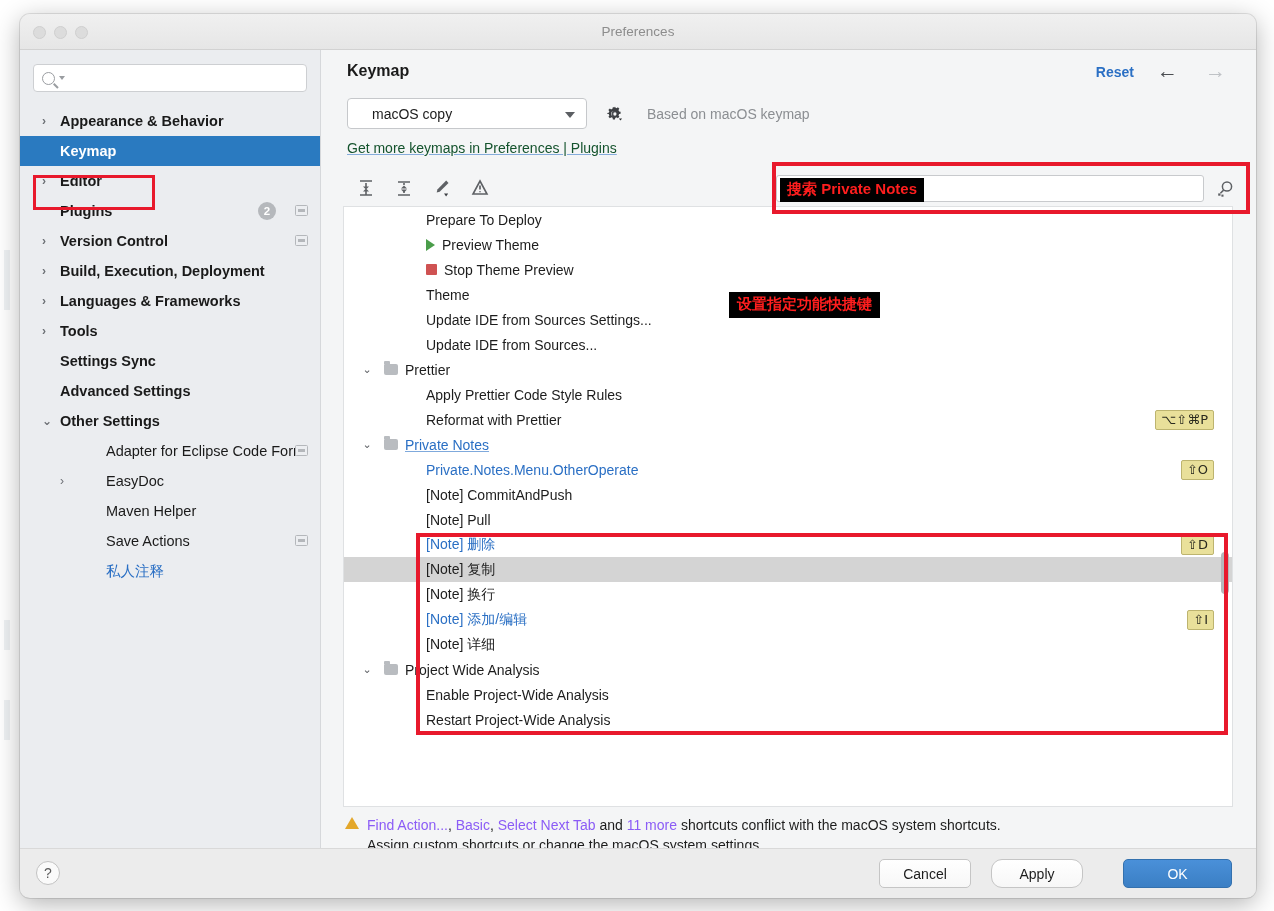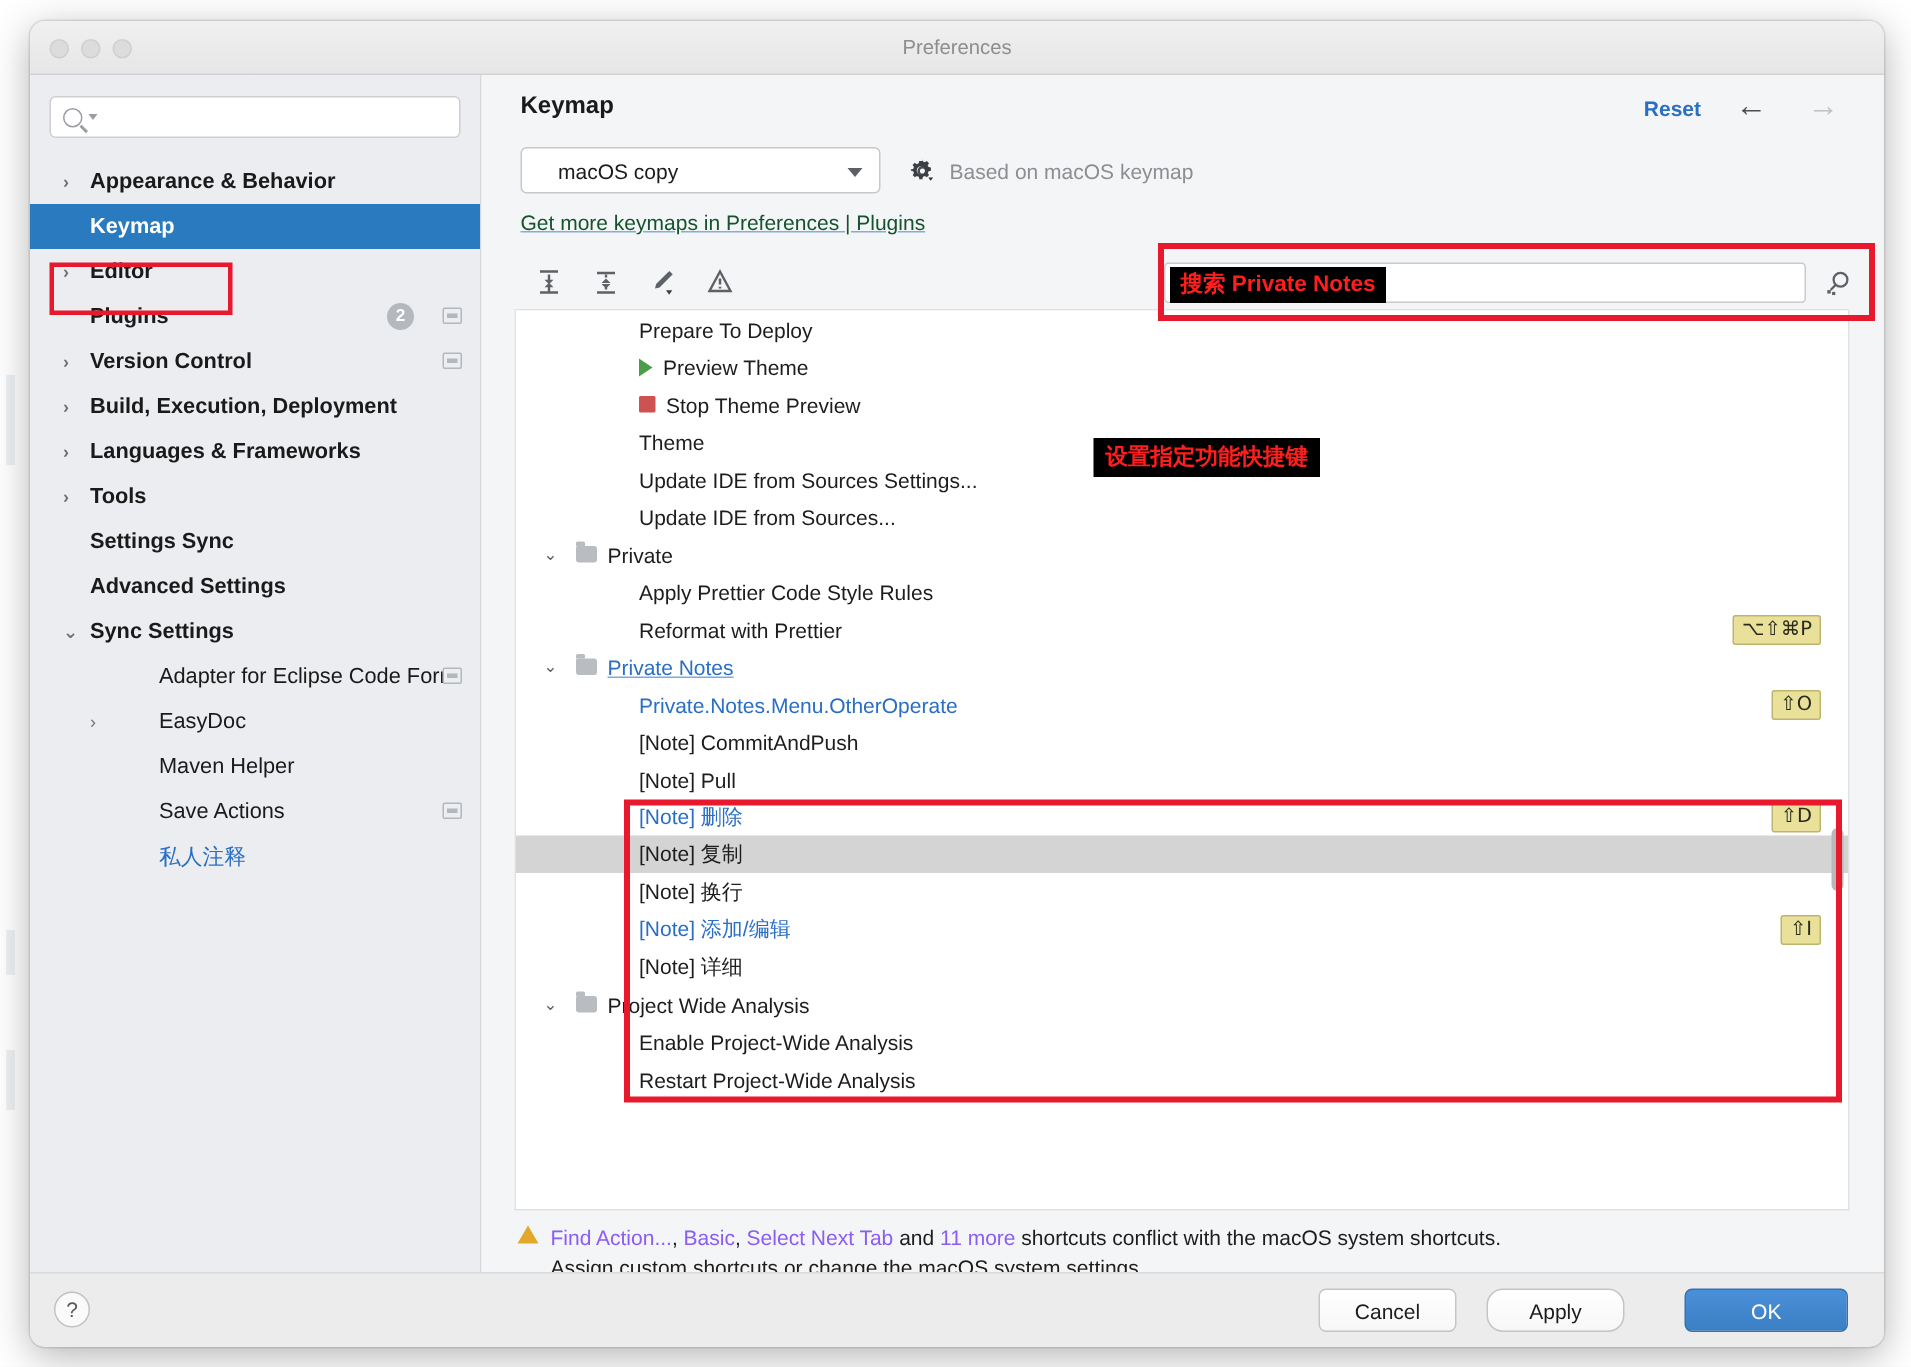--- a/index.html
+++ b/index.html
@@ -134,21 +134,21 @@
     font-size: 14px; color: #1c1c1c; position: relative;
   }
   #keymap-select .sel-caret {
     position: absolute; right: 11px; top: 13px;
     width: 0; height: 0;
     border-left: 5px solid transparent; border-right: 5px solid transparent;
     border-top: 6px solid #5c5f63;
   }
   #gear-btn { margin-left: 18px; position: relative; width: 20px; height: 20px; }
   #gear-btn svg { display: block; }
-  #based-on { margin-left: 8px; font-size: 14px; color: #8b8e92; }
+  #based-on { margin-left: 22px; font-size: 14px; color: #8b8e92; }
 
   #get-more {
     position: absolute; left: 26px; top: 90px;
     font-size: 14px; color: #14532d; text-decoration: underline;
     text-decoration-color: rgba(42,111,196,0.55);
     text-align: right;
   }
 
   
   #toolbar {
@@ -353,21 +353,21 @@
             <span>Tools</span>
           </div>
           <div class="nav-row lvl0 bold">
             <span>Settings Sync</span>
           </div>
           <div class="nav-row lvl0 bold">
             <span>Advanced Settings</span>
           </div>
           <div class="nav-row lvl0 bold">
             <span class="arrow">⌄</span>
-            <span>Sync Settings</span>
+            <span>Other Settings</span>
           </div>
           <div class="nav-row lvl1">
             <span>Adapter for Eclipse Code Forr</span>
             <span class="nav-winicon"></span>
           </div>
           <div class="nav-row lvl1">
             <span class="arrow">›</span>
             <span>EasyDoc</span>
           </div>
           <div class="nav-row lvl1">
@@ -487,21 +487,21 @@
               <span class="tree-label">Update IDE from Sources Settings...</span>
             </div>
             <div class="tree-row">
               <span style="display: inline-block; width: 82px; flex: 0 0 auto;"></span>
               <span class="tree-label">Update IDE from Sources...</span>
             </div>
             <div class="tree-row">
               <span class="twisty" style="left: 16px;">⌄</span>
               <span style="display: inline-block; width: 40px; flex: 0 0 auto;"></span>
               <span class="folder-ic" style="margin-right: 7px;"></span>
-              <span class="tree-label">Private</span>
+              <span class="tree-label">Prettier</span>
             </div>
             <div class="tree-row">
               <span style="display: inline-block; width: 82px; flex: 0 0 auto;"></span>
               <span class="tree-label">Apply Prettier Code Style Rules</span>
             </div>
             <div class="tree-row">
               <span style="display: inline-block; width: 82px; flex: 0 0 auto;"></span>
               <span class="tree-label">Reformat with Prettier</span>
               <span class="shortcut">⌥⇧⌘P</span>
             </div>

